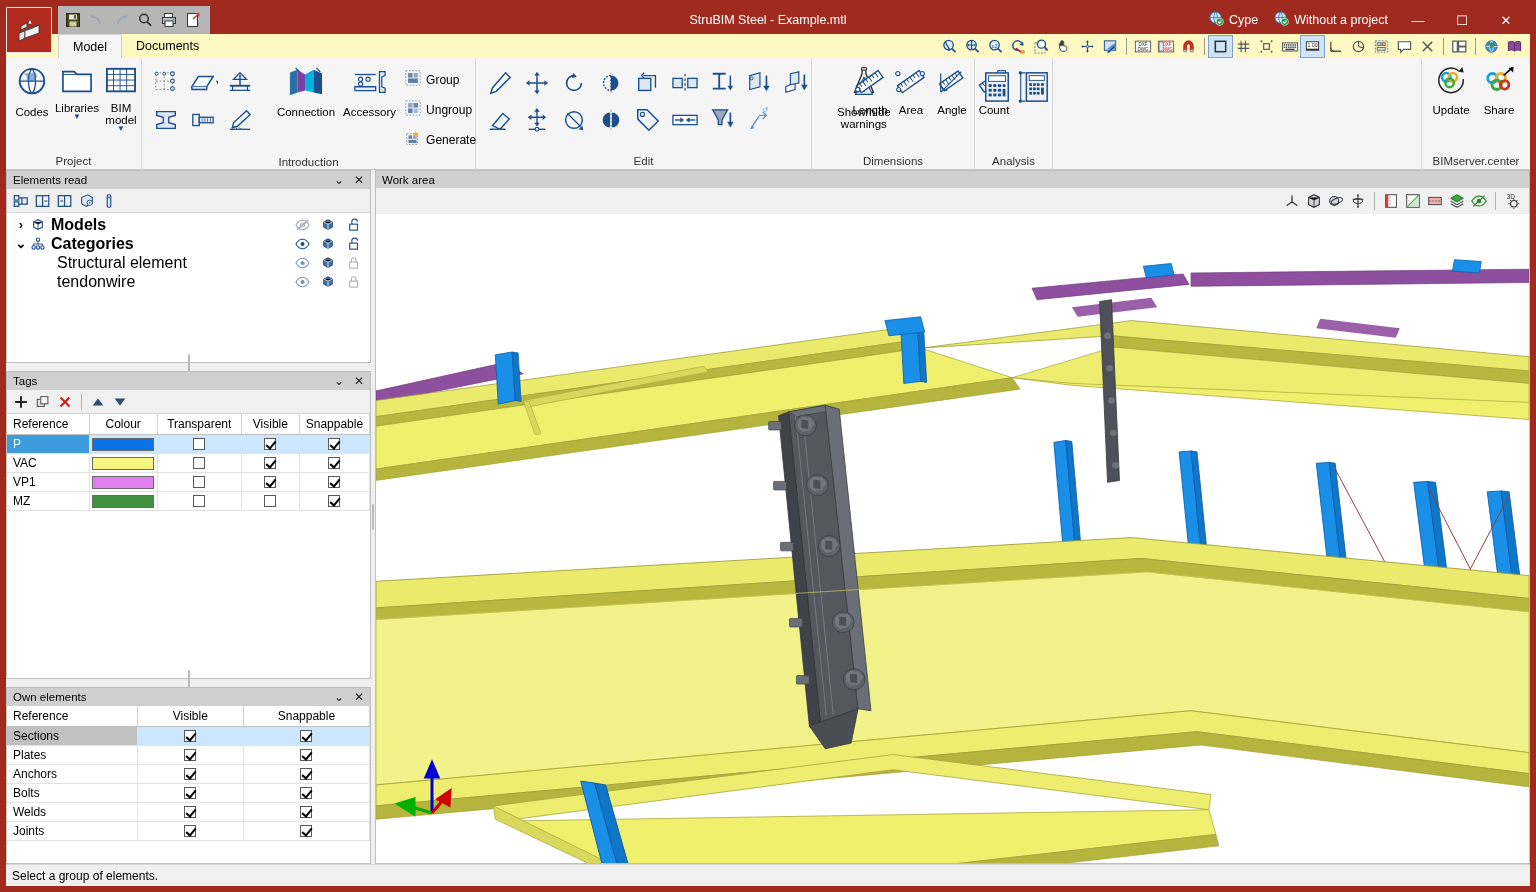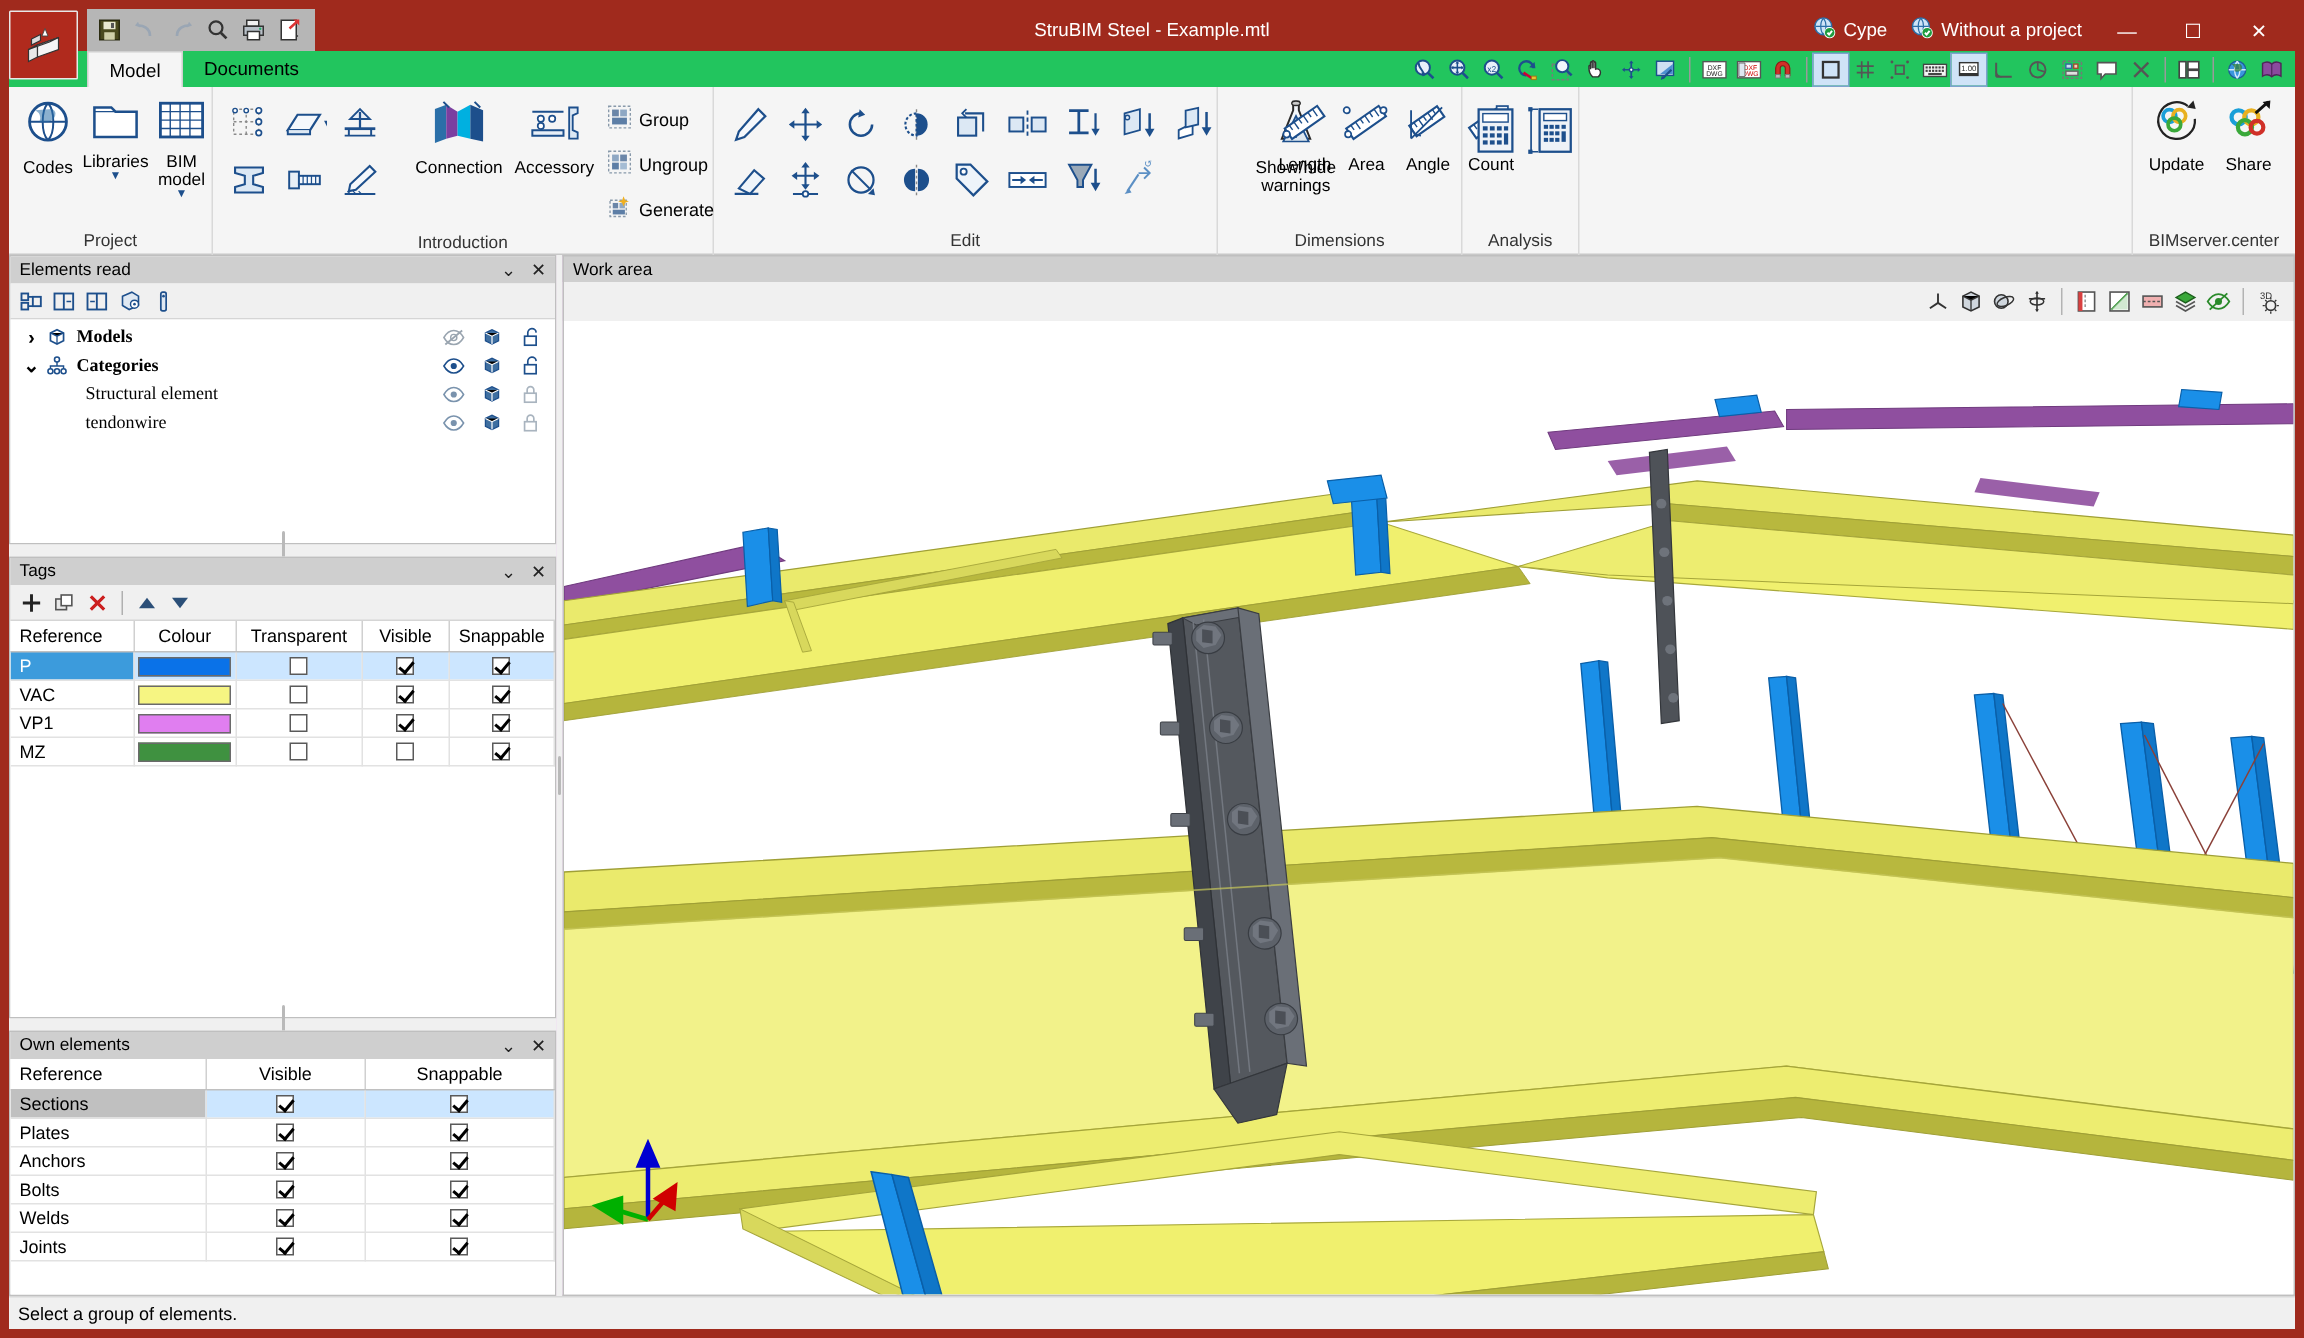--- a/index.html
+++ b/index.html
@@ -37,21 +37,21 @@
     position:absolute; left:0; right:0; text-align:center;
     font-size:12.5px; color:#fff; pointer-events:none;
   }
   .tb-right { margin-left:auto; display:flex; align-items:center; gap:0px; padding-right:2px; z-index:5;}
   .tb-acct { display:flex; align-items:center; gap:5px; font-size:12.5px; color:#fff;
              padding:0 8px; cursor:pointer; }
   .tb-wbtn { width:44px; height:26px; display:flex; align-items:center; justify-content:center;
              color:#fff; cursor:pointer; font-size:13px; }
 
   
-  .tabrow { height:24px; background:#22c55e; display:flex; align-items:flex-end; flex:none;
+  .tabrow { height:24px; background:#fef9c3; display:flex; align-items:flex-end; flex:none;
             position:relative; }
   .tabs { display:flex; margin-left:52px; height:24px; align-items:stretch; }
   .tab { padding:0 14px; display:flex; align-items:center; font-size:12.5px; cursor:pointer;
          color:#000; }
   .tab.active { background:#f5f5f5; border-top:1px solid #d0d0d0; border-left:1px solid #d0d0d0;
                 border-right:1px solid #d0d0d0; }
   .tabrow-tools { margin-left:auto; display:flex; align-items:center; height:24px; padding-right:4px; }
   .ticon { width:23px; height:21px; display:flex; align-items:center; justify-content:center;
            cursor:pointer; }
   .ticon.on { background:#cfe3f7; outline:1px solid #7da2ce; }
@@ -97,21 +97,21 @@
   .panel-toolbar { height:24px; background:#f0f0f0; display:flex; align-items:center;
                    gap:2px; padding:0 4px; border-bottom:1px solid #d5d5d5; flex:none; }
   .ptb { width:20px; height:20px; display:flex; align-items:center; justify-content:center;
          cursor:pointer; }
 
   
   .tree { flex:1; background:#fff; overflow:auto; padding-top:2px; font-size:12px; }
   .trow2 { height:19px; display:flex; align-items:center; padding-left:6px; position:relative; cursor:pointer; }
   .tw { width:16px; display:flex; align-items:center; justify-content:center; cursor:pointer; }
   .ticon2 { width:18px; display:flex; align-items:center; justify-content:center; margin-right:4px; }
-  .tlabel { font-size:12px;font-family:Liberation Serif, serif; }
+  .tlabel { font-size:16px; }
   .tlabel.b { font-weight:bold; }
   .tright { position:absolute; right:8px; display:flex; gap:10px; align-items:center; }
   .trb { width:16px; height:16px; display:flex; align-items:center; justify-content:center; cursor:pointer; }
 
   
   .gtable { width:100%; border-collapse:collapse; font-size:12px; background:#fff; }
   .gtable th { background:#fff; border-right:1px solid #d0d0d0; border-bottom:1px solid #c0c0c0;
                font-weight:normal; text-align:center; height:20px; padding:0 4px; }
   .gtable th.l { text-align:left; padding-left:6px;margin-left:21px; }
   .gtable td { border-right:1px solid #e2e2e2; border-bottom:1px solid #e2e2e2;

